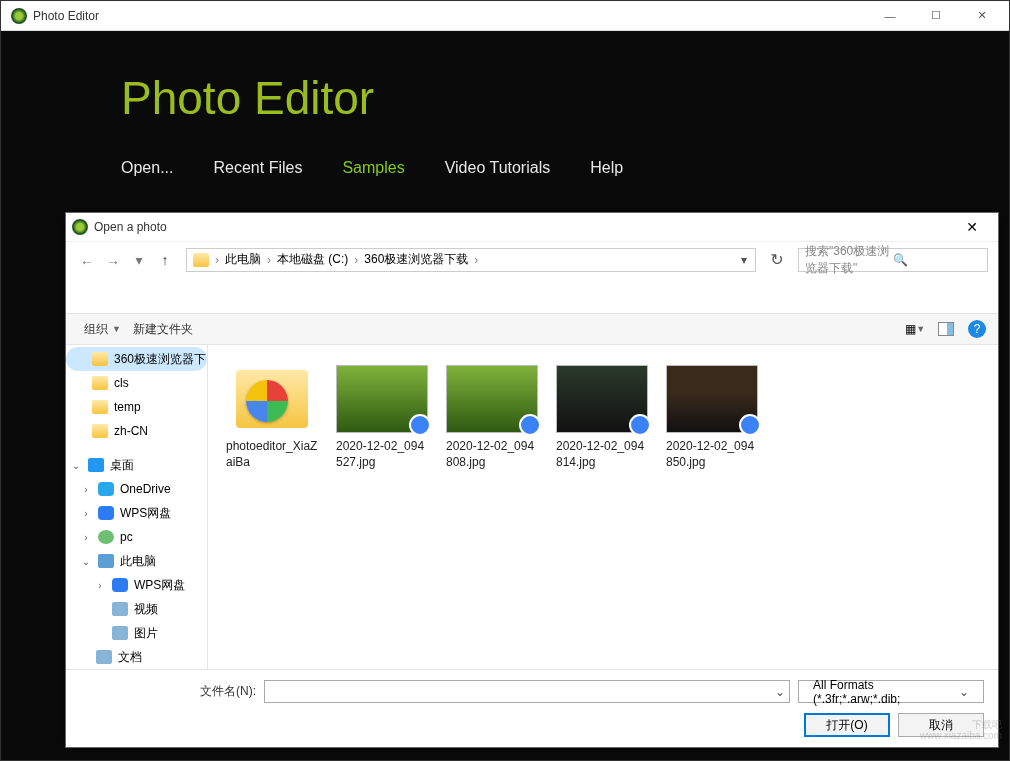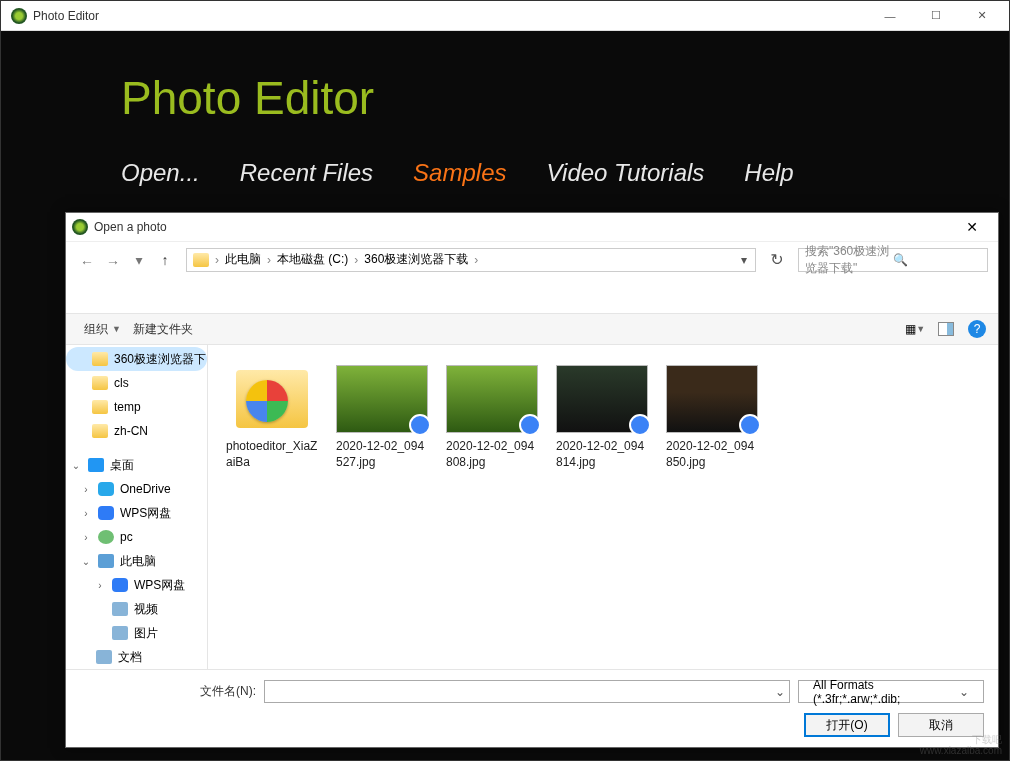--- a/index.html
+++ b/index.html
@@ -7,22 +7,22 @@
 
 
 .app-window { width: 1010px; height: 761px; background: #0a0a0a; border: 1px solid #333; }
 .app-titlebar { height: 30px; background: #fff; display: flex; align-items: center; padding: 0 4px; border-bottom: 1px solid #ddd; }
 .app-titlebar .app-icon { width: 16px; height: 16px; border-radius: 50%; background: radial-gradient(circle, #9c3 30%, #252 60%); margin: 0 6px; }
 .app-titlebar .title { font-size: 12px; color: #333; flex: 1; }
 .app-titlebar .win-btn { width: 46px; height: 30px; display: flex; align-items: center; justify-content: center; color: #555; font-size: 11px; }
 .app-body { background: #0a0a0a; height: calc(100% - 30px); padding: 40px 120px 0; }
 .app-heading { font-size: 46px; font-weight: 300; color: #9abc1f; margin-bottom: 34px; }
 .app-tabs { display: flex; gap: 40px; }
-.app-tab { font-size: 24px; font-weight: 300; color: #e8e8e8; cursor: pointer; font-style: italic; }
-.app-tab.active { color: #f97316; }
+.app-tab { font-size: 16px; font-weight: 300; color: #e8e8e8; cursor: pointer; }
+.app-tab.active { color: #84cc16; }
 
 
 .file-dialog { position: absolute; left: 65px; top: 212px; width: 934px; height: 536px; background: #fff; border: 1px solid #666; box-shadow: 0 0 12px rgba(0,0,0,0.5); display: flex; flex-direction: column; }
 .fd-titlebar { height: 28px; display: flex; align-items: center; padding: 0 6px; }
 .fd-titlebar .fd-icon { width: 16px; height: 16px; border-radius: 50%; background: radial-gradient(circle, #9c3 30%, #252 60%); margin-right: 6px; }
 .fd-titlebar .fd-title { font-size: 12px; color: #333; flex: 1; }
 .fd-titlebar .close { width: 40px; height: 28px; display: flex; align-items: center; justify-content: center; font-size: 14px; }
 
 .fd-nav { height: 36px; display: flex; align-items: center; padding: 0 10px; gap: 4px; border-top: 1px solid #eee; }
 .nav-btn { width: 22px; height: 22px; display: flex; align-items: center; justify-content: center; color: #777; font-size: 14px; border-radius: 3px; }
@@ -75,21 +75,21 @@
 .fd-row1 { display: flex; align-items: center; gap: 8px; }
 .lbl { font-size: 12px; color: #333; margin-left: 120px; }
 .filename-input { flex: 1; height: 23px; border: 1px solid #aaa; font-size: 12px; padding: 0 4px; display: flex; align-items: center; }
 .filename-input .dd { margin-left: auto; color: #555; }
 .filter { width: 186px; height: 23px; border: 1px solid #aaa; font-size: 12px; padding: 0 14px; display: flex; align-items: center; }
 .filter .dd { margin-left: auto; color: #555; }
 .fd-row2 { display: flex; justify-content: flex-end; gap: 8px; }
 .btn { width: 86px; height: 24px; border: 1px solid #aaa; background: #f3f3f3; font-size: 12px; display: flex; align-items: center; justify-content: center; }
 .btn.primary { border: 1px solid #0078d7; box-shadow: 0 0 0 1px #0078d7 inset; }
 
-.watermark { position: absolute; right: 8px; bottom: 5px; font-size: 10px; color: rgba(120,120,120,.35); text-align: right; line-height: 1.1; pointer-events: none; }
+.watermark { position: absolute; right: 8px; bottom: 20px; font-size: 10px; color: rgba(120,120,120,.35); text-align: right; line-height: 1.1; pointer-events: none; }
 </style>
 </head>
 <body>
 
 <div class="app-window">
   <div class="app-titlebar">
     <div class="app-icon"></div>
     <div class="title">Photo Editor</div>
     <div class="win-btn">—</div>
     <div class="win-btn">☐</div>

